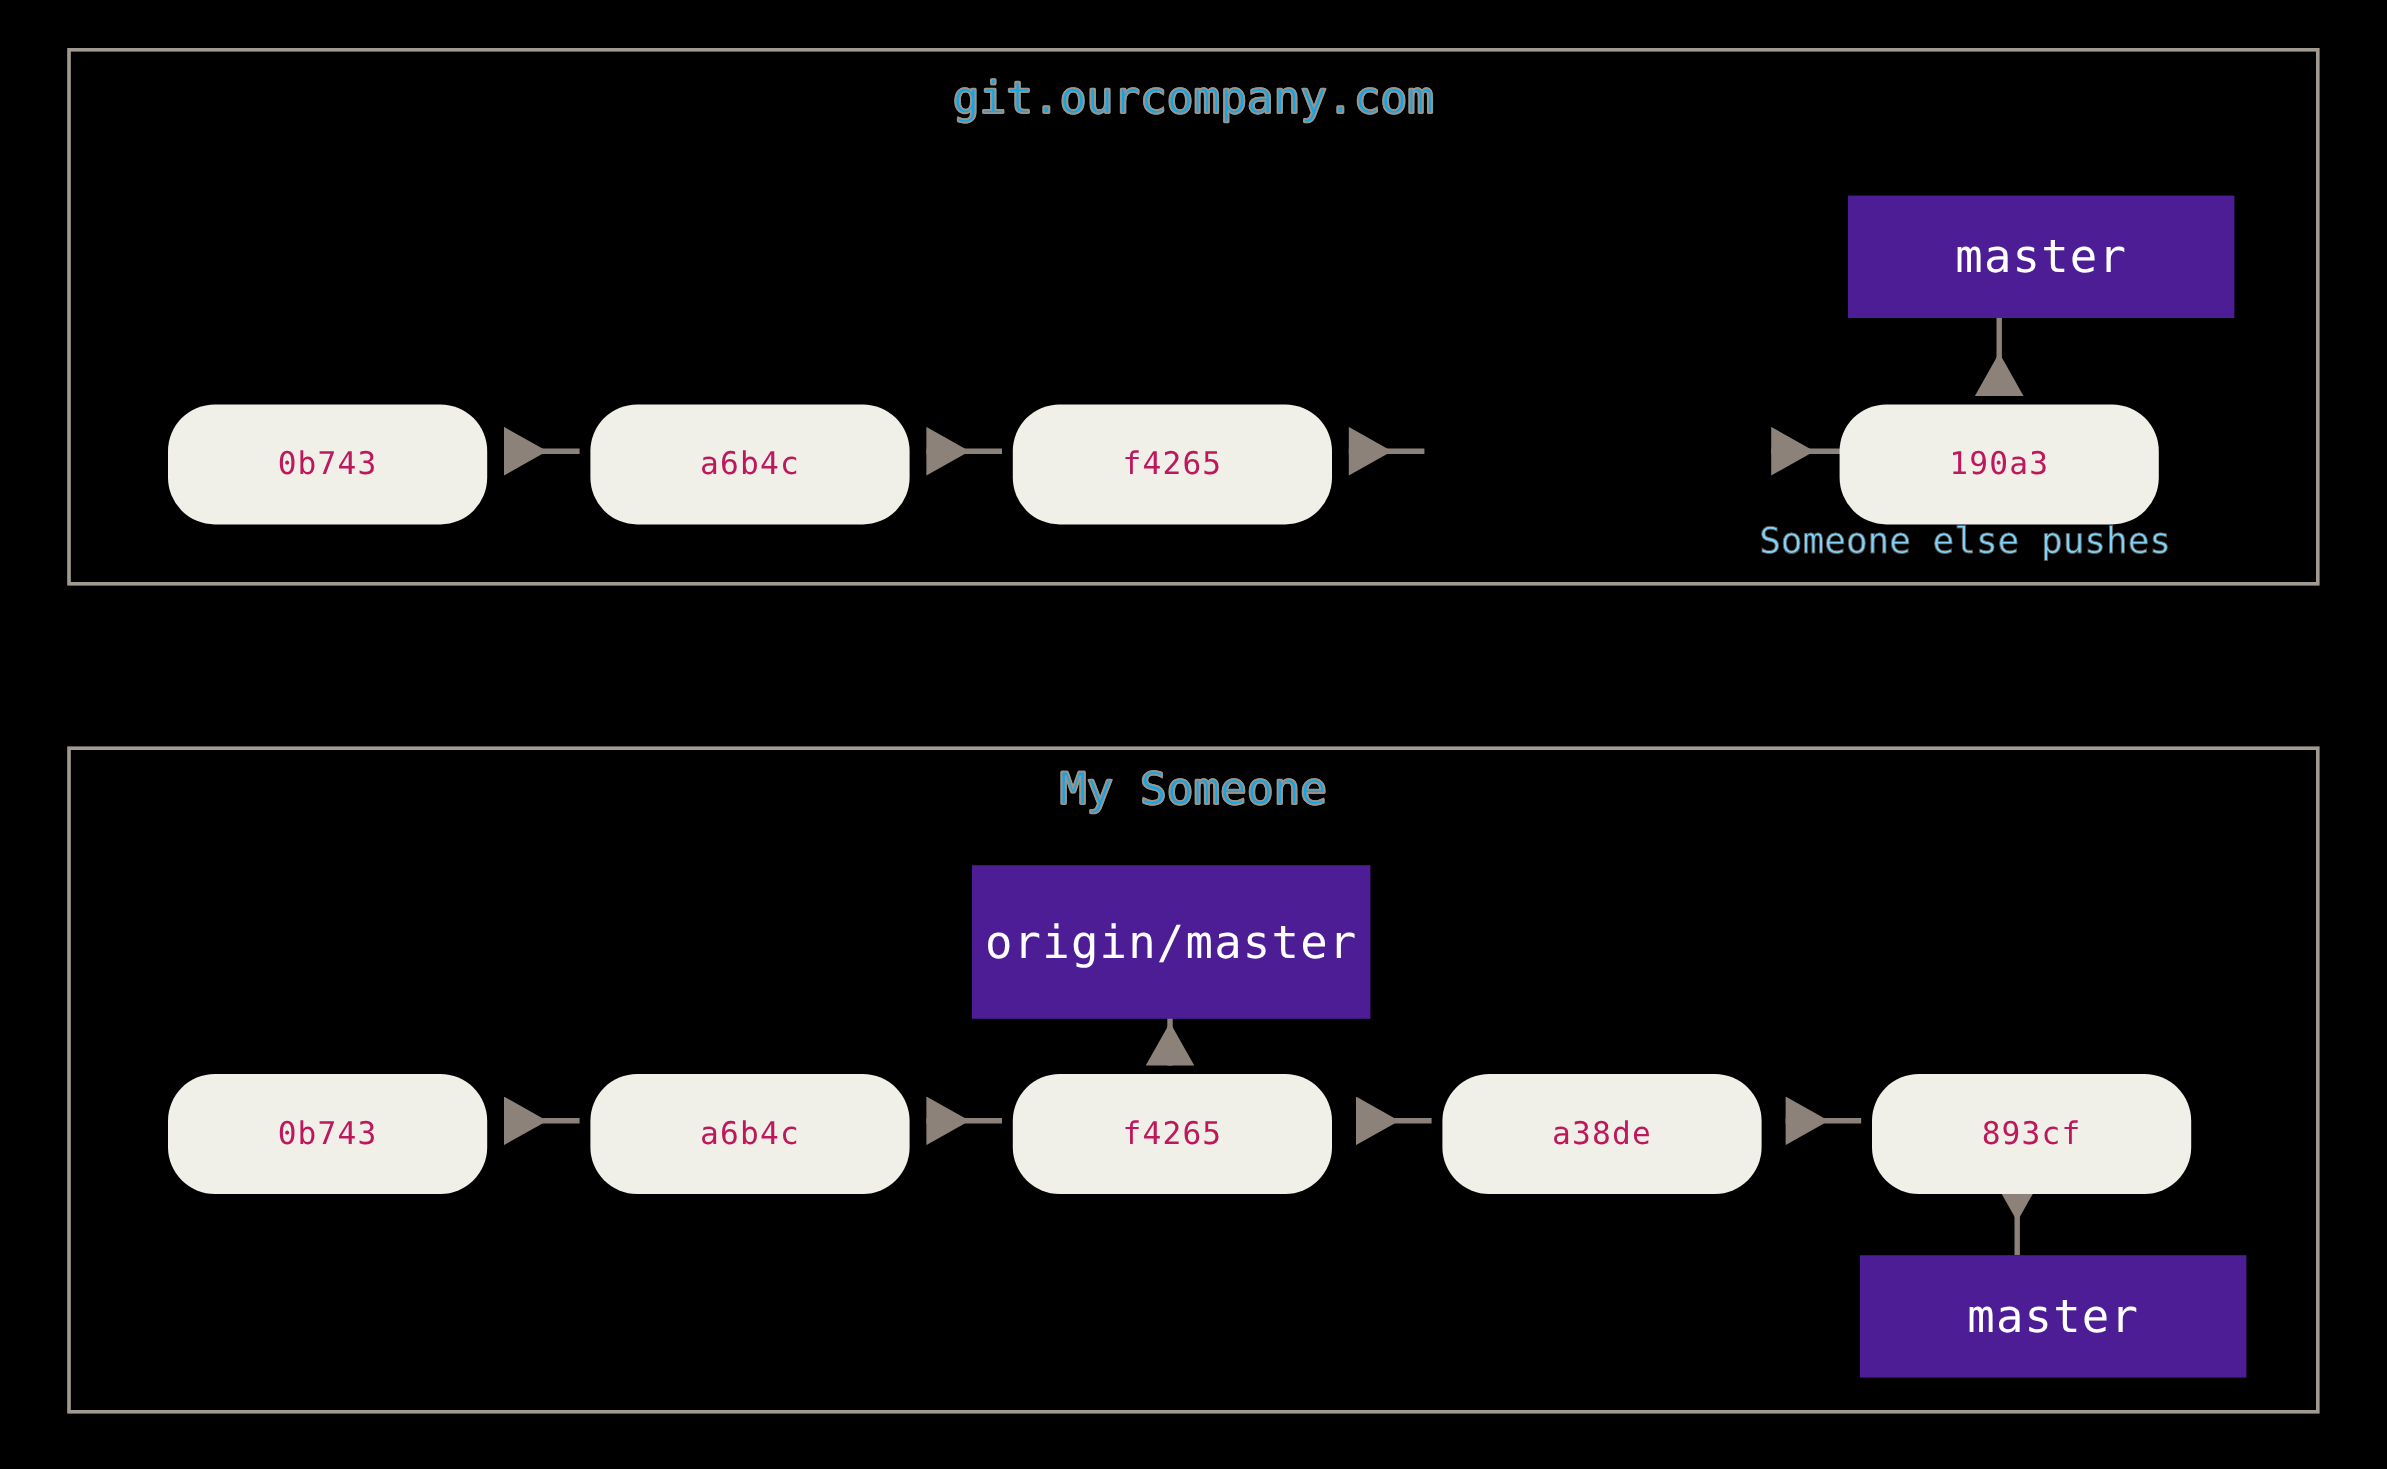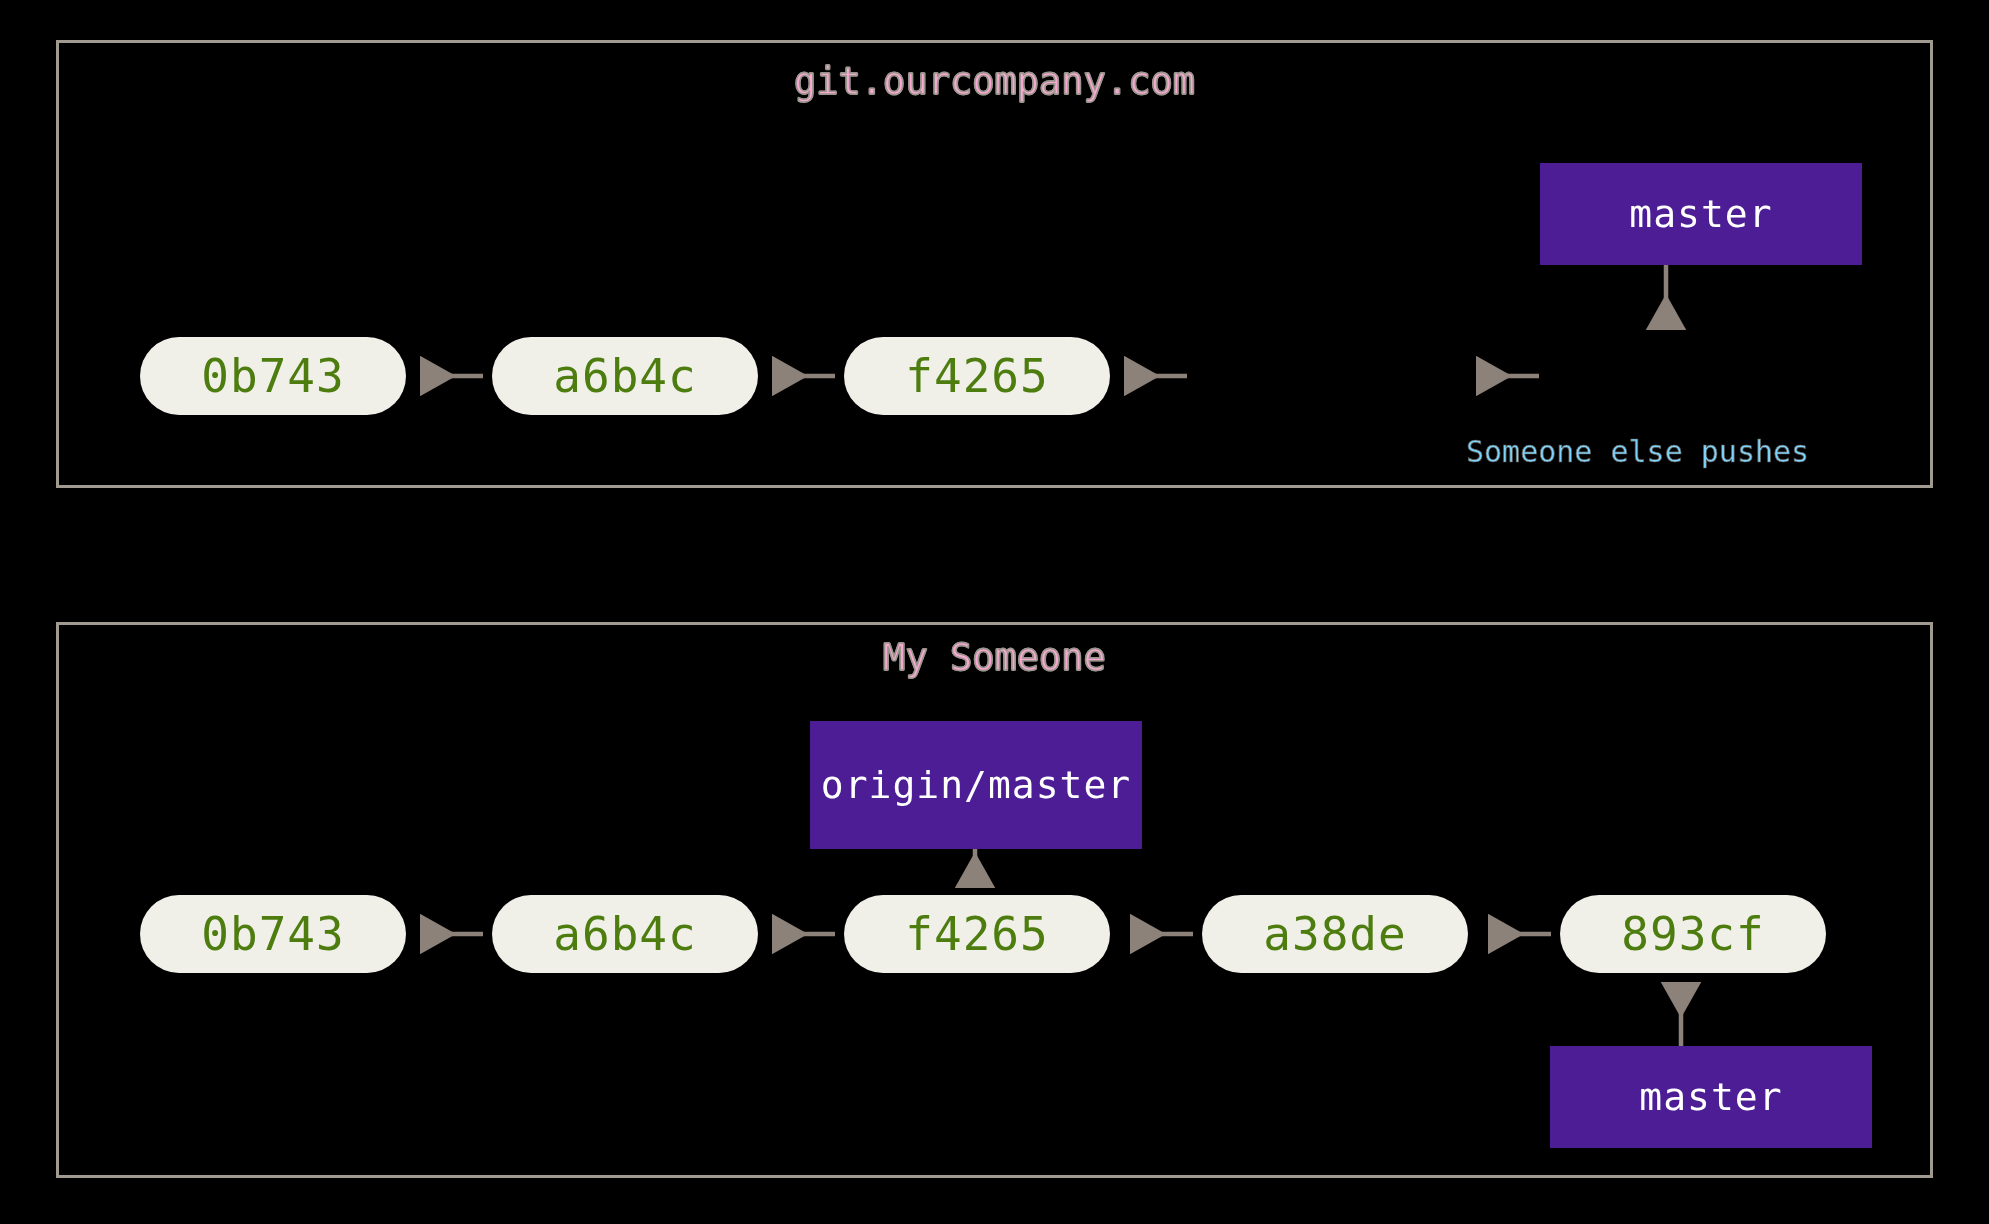--- a/index.html
+++ b/index.html
@@ -33,21 +33,21 @@
   #panel-local  { left: 56px;  top: 622px; width: 1877px; height: 556px; }
 
   
   .panel-title {
     position: absolute;
     left: 0;
     width: 100%;
     text-align: center;
     font-size: 37px;
     letter-spacing: 0px;
-    color: #f9a8d4;
+    color: #0ea5e9;
     -webkit-text-stroke: 1.4px #9a958c;
     text-shadow:
       -1px 0 #9a958c, 1px 0 #9a958c,
       0 -1px #9a958c, 0 1px #9a958c;
     white-space: pre;
     user-select: none;
   }
   #title-remote { top: 60px; }
   #title-local  { top: 636px; }
 
@@ -57,28 +57,28 @@
     font-size: 30px;
     color: #7dd3fc;
     -webkit-text-stroke: 0.7px #5d534a;
     white-space: pre;
   }
   #caption-pushes { left: 1466px; top: 434px; }
 
   
   .commit {
     position: absolute;
-    height: 78px;
+    height: 100px;
     background: #f0efe8;
     border-radius: 39px;
     display: flex;
     align-items: center;
     justify-content: center;
-    color: #4d7c0f;
-    font-size: 46px;
+    color: #be185d;
+    font-size: 26px;
     letter-spacing: 1px;
     box-sizing: border-box;
     white-space: pre;
   }
 
   
   .branch-label {
     position: absolute;
     background: #4c1d95;
     display: flex;
@@ -136,20 +136,21 @@
     <line x1="1681" y1="1046" x2="1681" y2="982" stroke="#8c8279" stroke-width="4.5" marker-end="url(#arrowhead-down)"></line>
   </svg>
 
   <div class="panel" id="panel-remote"></div>
 
   <div class="panel-title" id="title-remote">git.ourcompany.com</div>
 
   <div class="commit" style="left:140px;  top:337px; width:266px;">0b743</div>
   <div class="commit" style="left:492px;  top:337px; width:266px;">a6b4c</div>
   <div class="commit" style="left:844px;  top:337px; width:266px;">f4265</div>
+  <div class="commit" style="left:1533px; top:337px; width:266px;">190a3</div>
 
   <div class="branch-label" style="left:1540px; top:163px; width:322px; height:102px;">master</div>
 
   <div class="caption" id="caption-pushes">Someone else pushes</div>
 
   <div class="panel" id="panel-local"></div>
 
   <div class="panel-title" id="title-local">My Someone</div>
 
   <div class="commit" style="left:140px;  top:895px; width:266px;">0b743</div>

